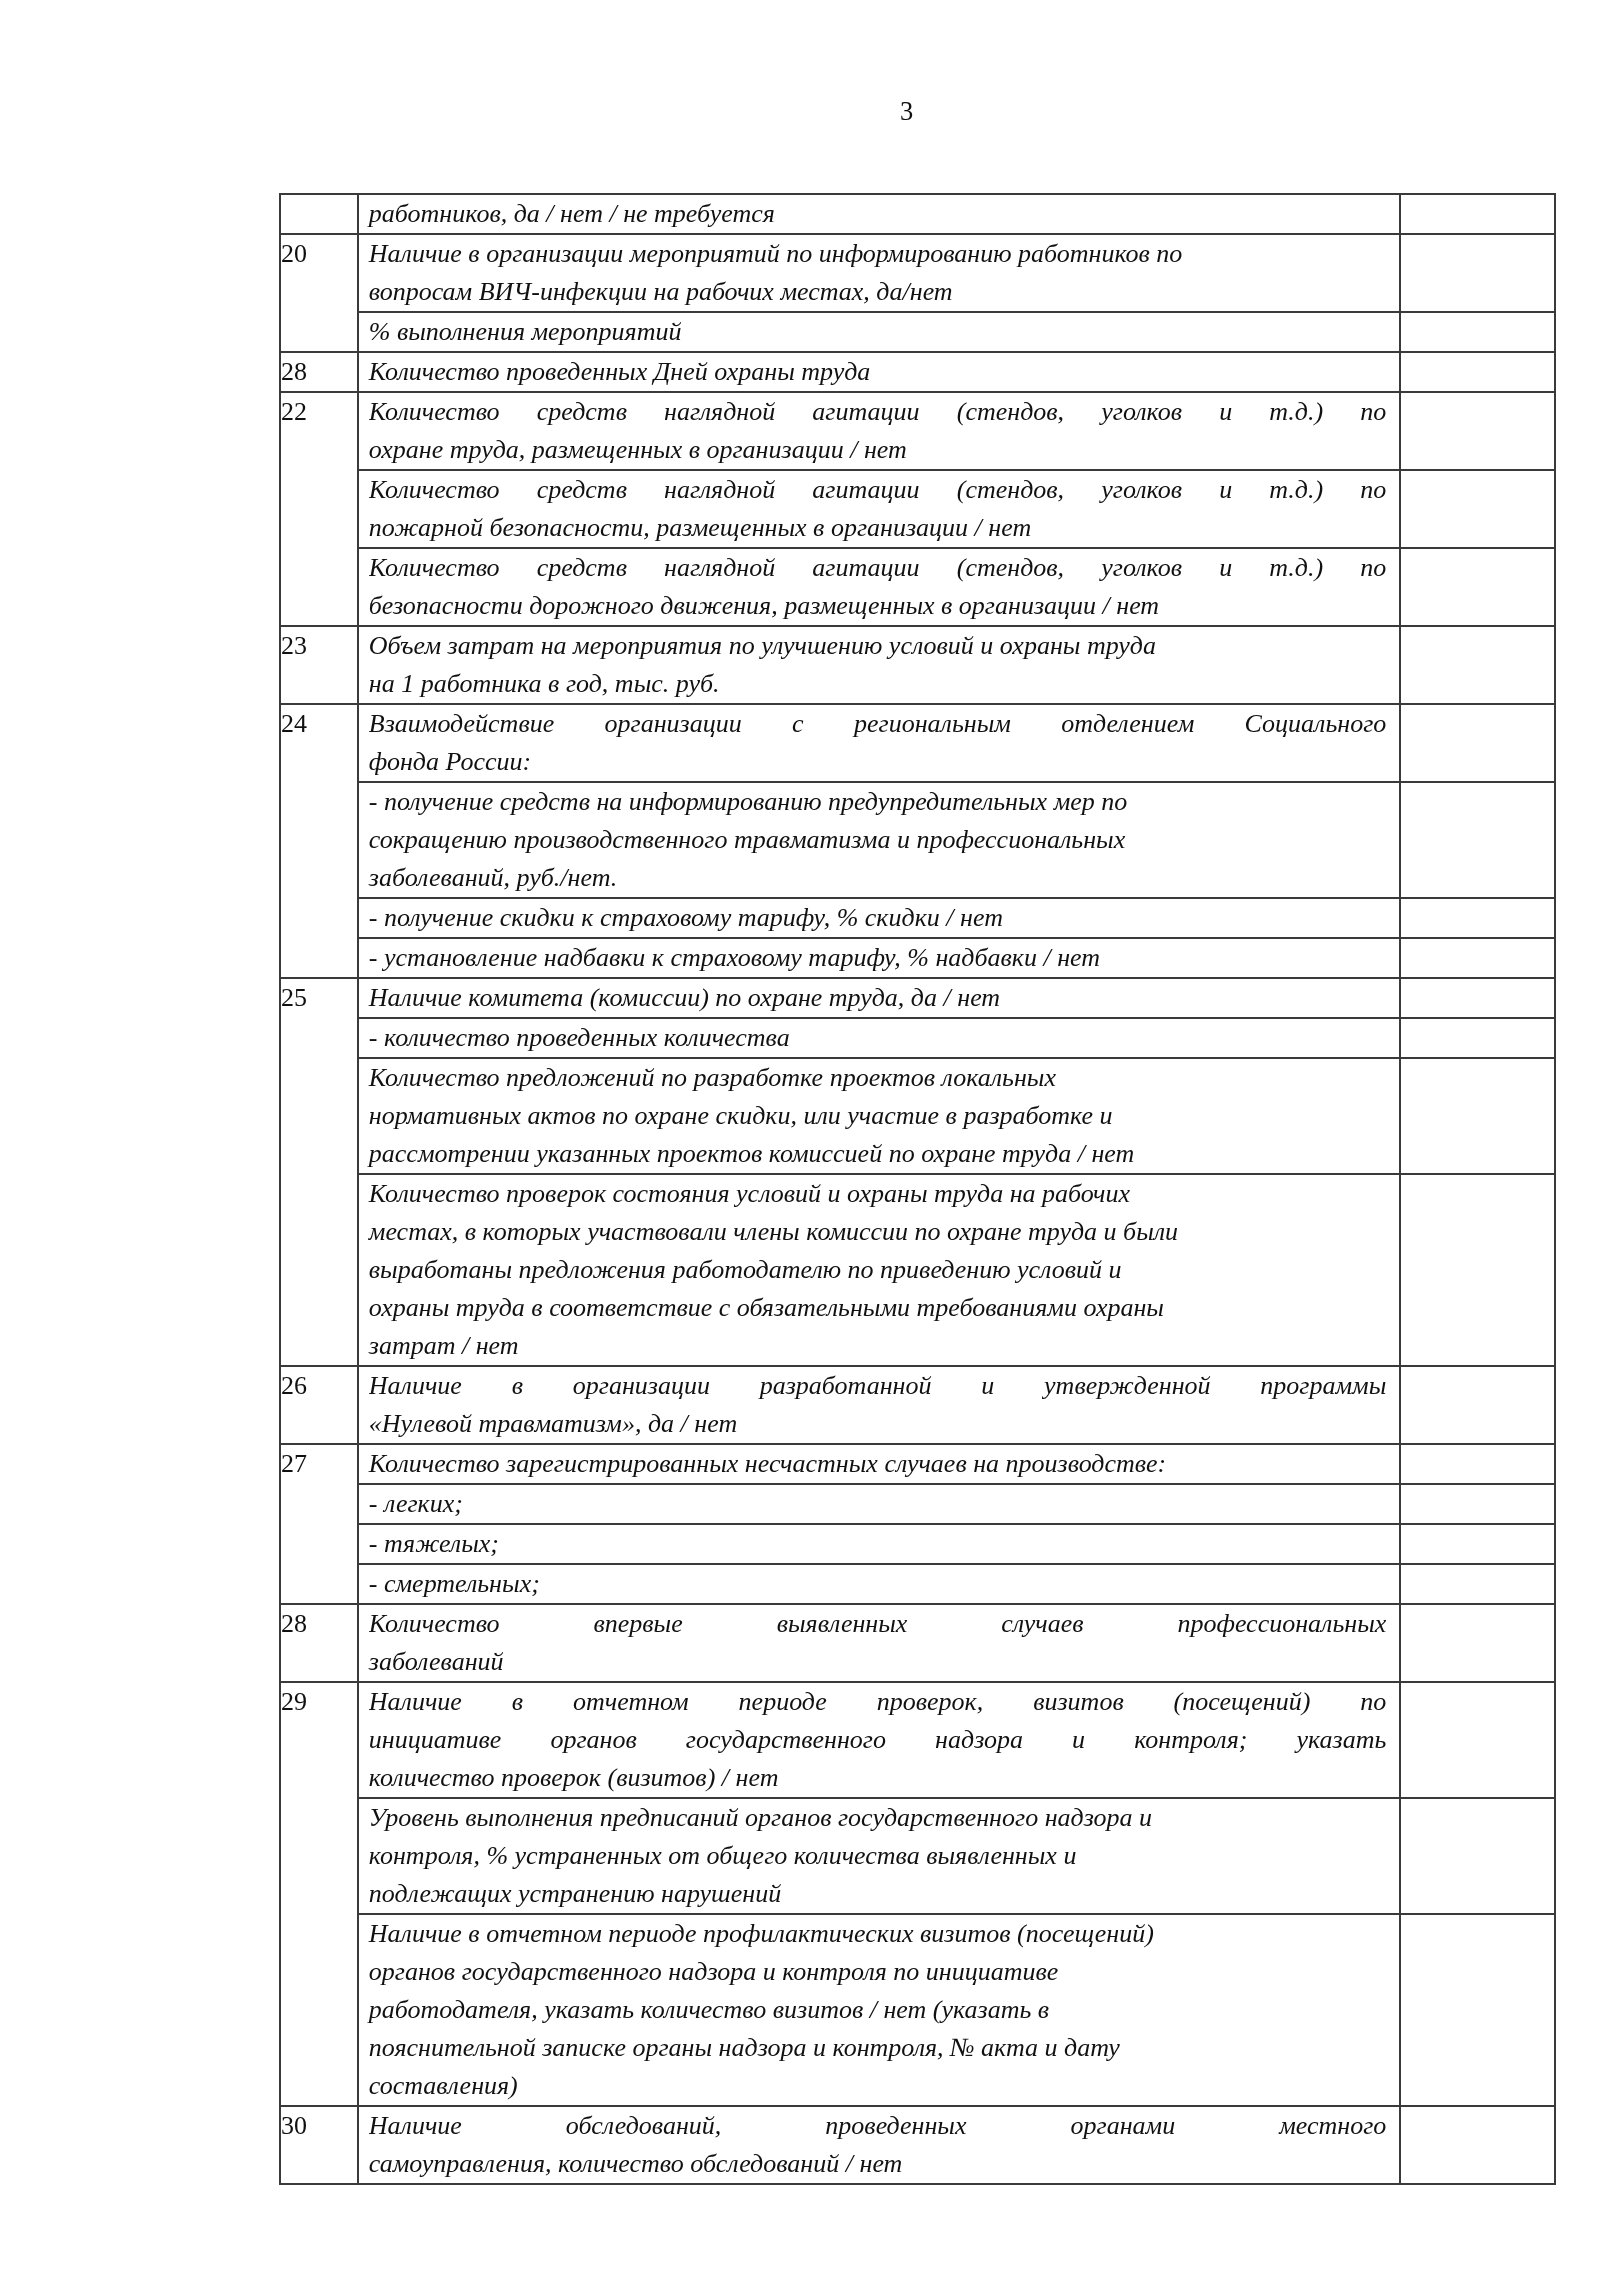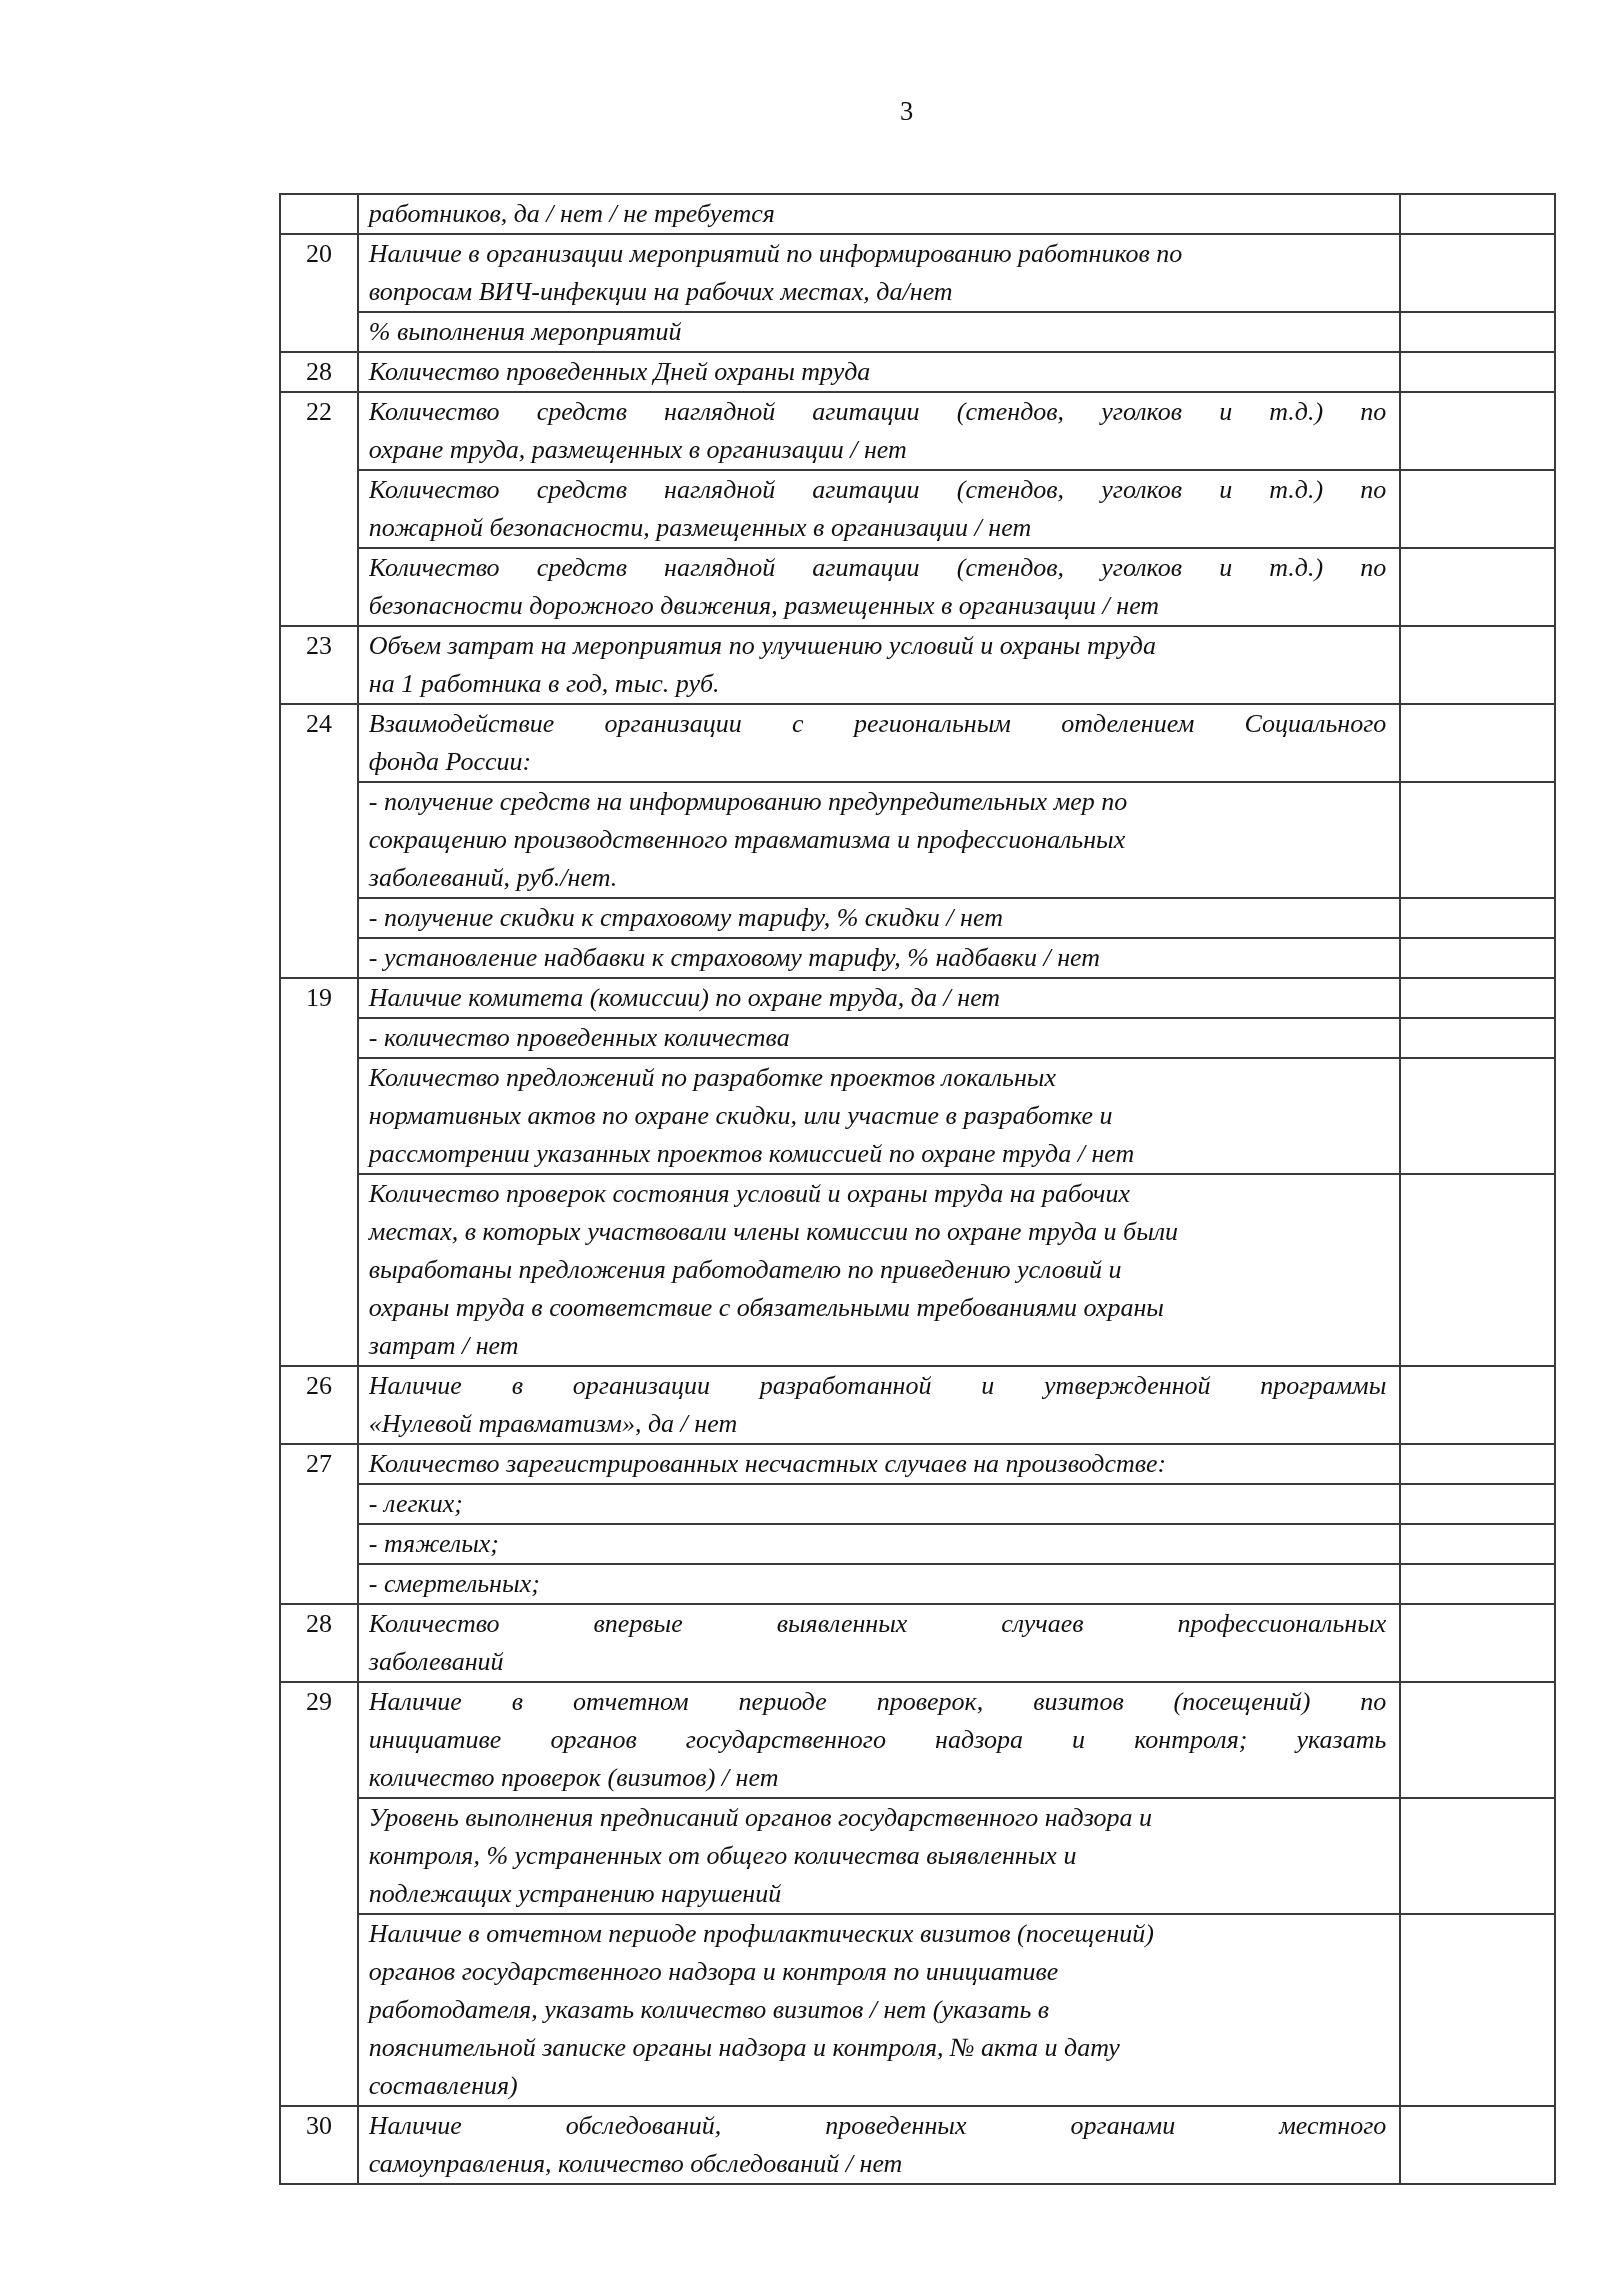--- a/index.html
+++ b/index.html
@@ -7,21 +7,21 @@
          font-family: "Liberation Serif", "DejaVu Serif", serif; color: #111; }
   .page-number { position: absolute; top: 96px; left: 0; width: 1813px; text-align: center;
                  font-size: 26.5px; line-height: 31px; }
   table.doc { position: absolute; left: 279px; top: 193px; border-collapse: collapse;
               table-layout: fixed; width: 1275px; }
   table.doc td { border: 2px solid #3a3a3a; padding: 0; vertical-align: top;
                  font-size: 26px; line-height: 38px; }
   col.c-num { width: 78px; }
   col.c-text { width: 1042px; }
   col.c-val { width: 155px; }
-  td.num { text-align: center; }
+  td.num { }
   td.txt { padding-left: 9.8px !important; padding-right: 12.7px !important; font-style: italic; }
   .line { display: block; white-space: nowrap; height: 38px; overflow: visible; }
   .line.j { text-align: justify; text-align-last: justify; white-space: normal; height: 38px; overflow: hidden; }
   td.val { }
 </style>
 </head>
 <body>
 
 <div class="page-number">3</div>
 
@@ -112,21 +112,21 @@
         </td>
         <td class="val"></td>
       </tr>
       <tr>
         <td class="txt">
           <span class="line">- установление надбавки к страховому тарифу, % надбавки / нет</span>
         </td>
         <td class="val"></td>
       </tr>
       <tr>
-        <td class="num" rowspan="4">19</td>
+        <td class="num" rowspan="4">25</td>
         <td class="txt">
           <span class="line">Наличие комитета (комиссии) по охране труда, да / нет</span>
         </td>
         <td class="val"></td>
       </tr>
       <tr>
         <td class="txt">
           <span class="line">- количество проведенных количества</span>
         </td>
         <td class="val"></td>

